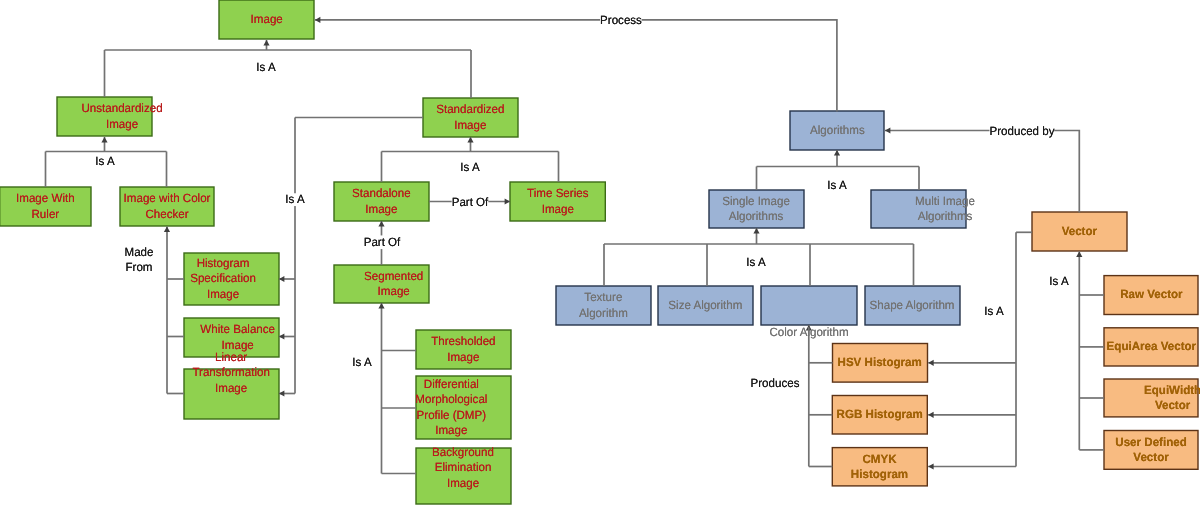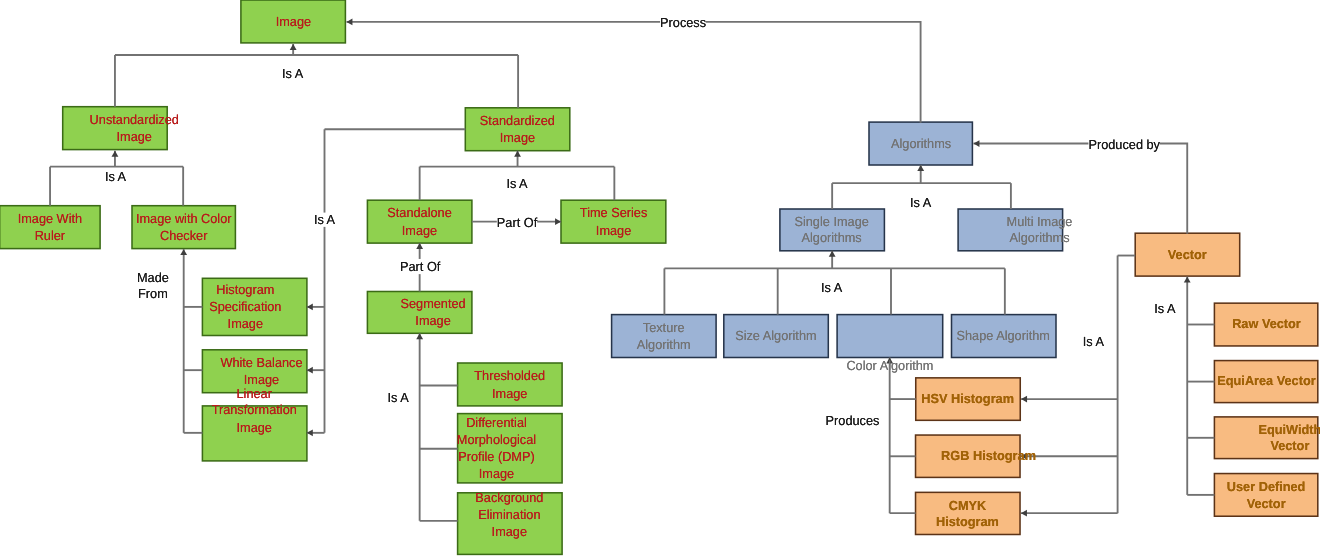--- a/index.html
+++ b/index.html
@@ -310,21 +310,21 @@
       </div>
       <div class="node blue" style="left: 761px; top: 286px; width: 96px; height: 39px; font-size: 12px; margin-top: 27px;">
         <span>Color Algorithm</span>
       </div>
       <div class="node blue" style="left: 865px; top: 286px; width: 95px; height: 39px; font-size: 12px;">
         <span>Shape Algorithm</span>
       </div>
       <div class="node orange" style="left: 832.5px; top: 343.5px; width: 95px; height: 38.6px; font-size: 12px;">
         <span>HSV Histogram</span>
       </div>
-      <div class="node orange" style="left: 832.3px; top: 395.5px; width: 95px; height: 38.5px; font-size: 12px; margin-left: 19px;">
+      <div class="node orange" style="left: 832.3px; top: 395.5px; width: 95px; height: 38.5px; font-size: 12px;">
         <span>RGB Histogram</span>
       </div>
       <div class="node orange" style="left: 832.3px; top: 447.6px; width: 95px; height: 38.3px; font-size: 12px;">
         <span>CMYK Histogram</span>
       </div>
       <div class="node orange" style="left: 1032px; top: 212px; width: 95px; height: 39px; font-size: 12px;">
         <span>Vector</span>
       </div>
       <div class="node orange" style="left: 1104px; top: 275.6px; width: 94px; height: 38.9px; font-size: 12px;">
         <span>Raw Vector</span>

